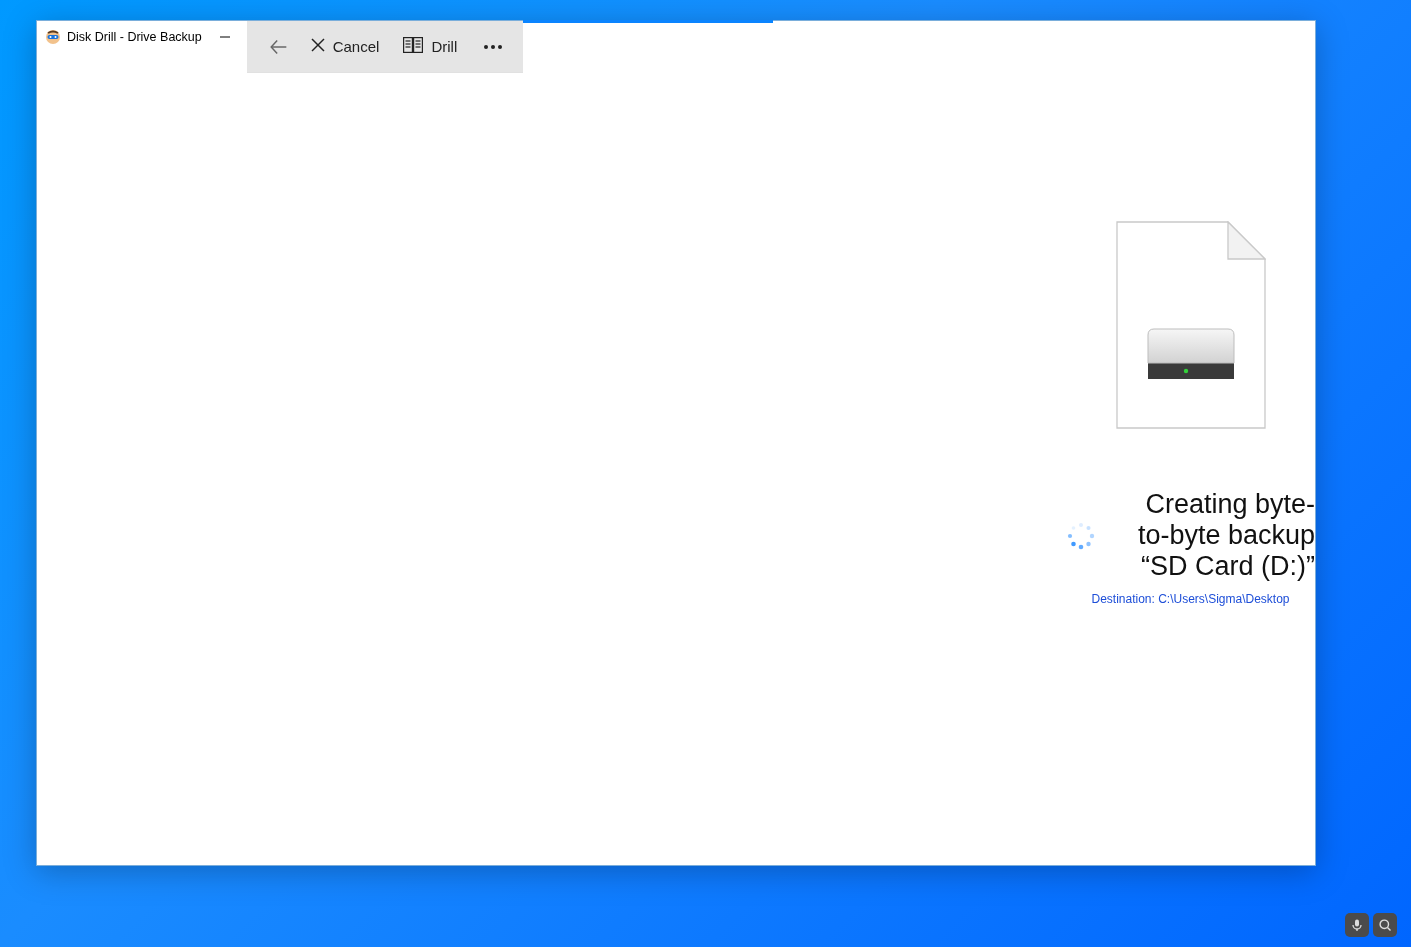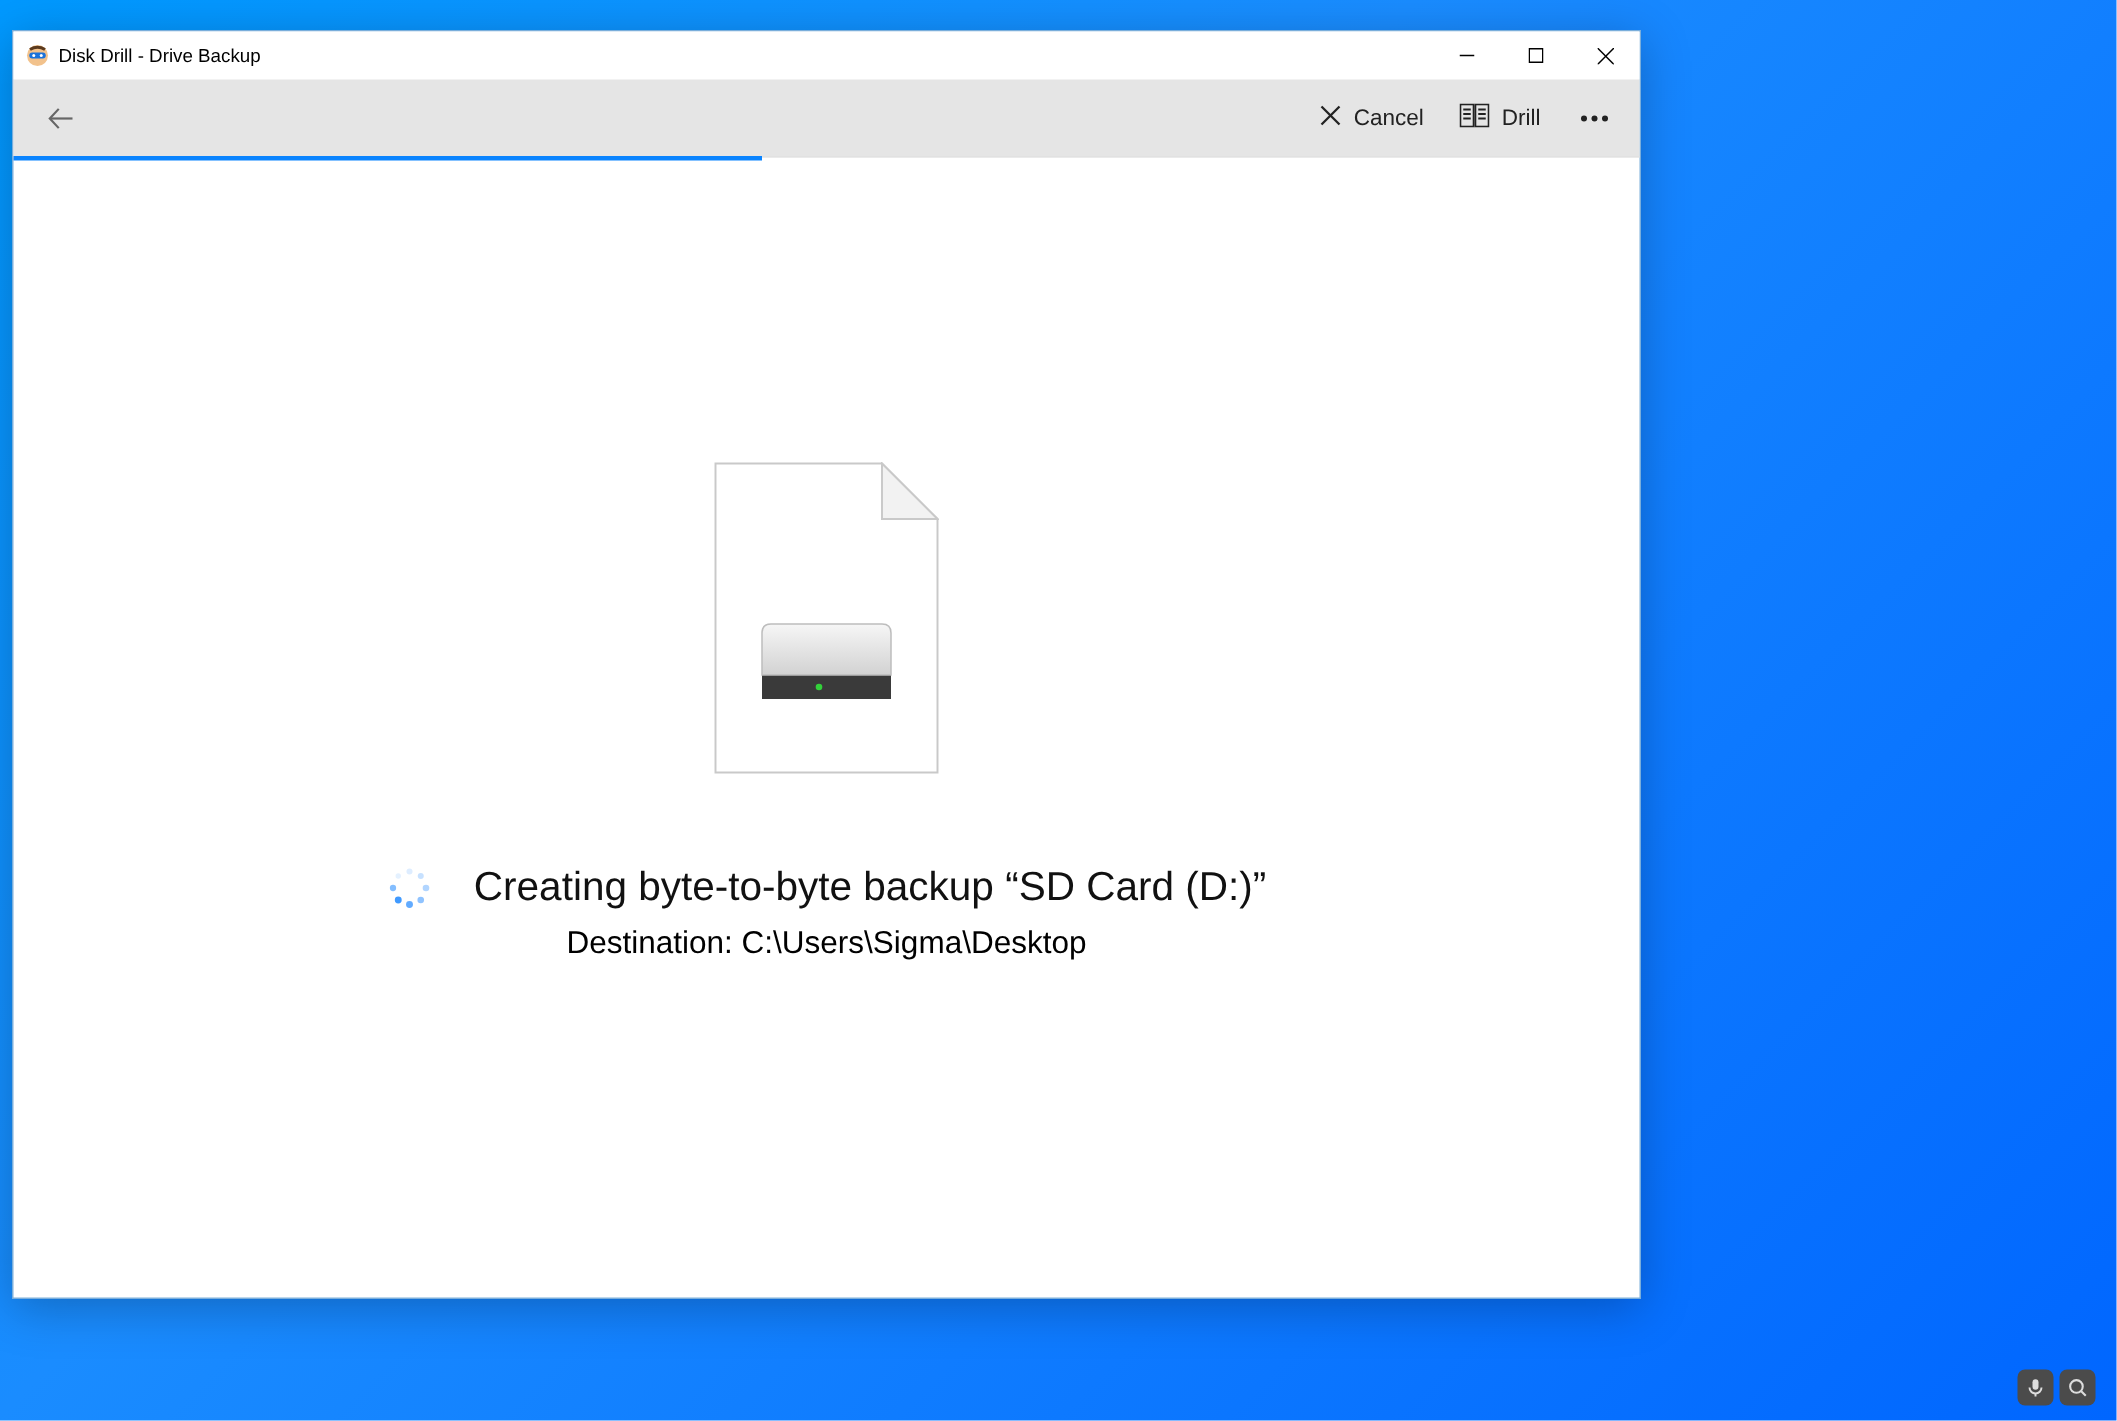--- a/index.html
+++ b/index.html
@@ -8,28 +8,28 @@
     font-family: "Segoe UI", Arial, sans-serif;
     background: linear-gradient(135deg, #0099ff 0%, #1a8cff 40%, #0066ff 100%);
     width: 1411px;
     height: 947px;
     position: relative;
     overflow: hidden;
   }
   .window {
     position: absolute;
     top: 20px;
-    left: 8px;
-    width: 1086px;
+    left: 36px;
+    width: 1280px;
     height: 846px;
     background: #ffffff;
     border: 1px solid #7aaedb;
     box-shadow: 0 6px 30px rgba(0,0,0,0.25);
     display: flex;
-    flex-direction: column;
+    flex-direction: row;
   }
   
   .titlebar {
     height: 32px;
     background: #ffffff;
     display: flex;
     align-items: center;
     padding-left: 8px;
     font-size: 12.5px;
     color: #000;
@@ -95,20 +95,21 @@
   }
 
   
   .content {
     flex: 1 1 auto;
     display: flex;
     flex-direction: column;
     align-items: center;
     justify-content: flex-start;
     padding-top: 200px;
+    text-align: right;
   }
 
   .file-illustration {
     width: 150px;
     height: 208px;
     position: relative;
   }
 
   .status-row {
     margin-top: 60px;
@@ -123,22 +124,22 @@
   }
   .spinner-wrap { width: 30px; height: 30px; position: relative; }
   .progress-text {
     margin-top: 24px;
     font-size: 17px;
     font-weight: 600;
     color: #111;
   }
   .dest-text {
     margin-top: 10px;
-    font-size: 21px;
-    color: #000000;
+    font-size: 12px;
+    color: #1d4ed8;
   }
 
   
   .tray {
     position: absolute;
     right: 14px;
     bottom: 10px;
     display: flex;
     gap: 4px;
   }

